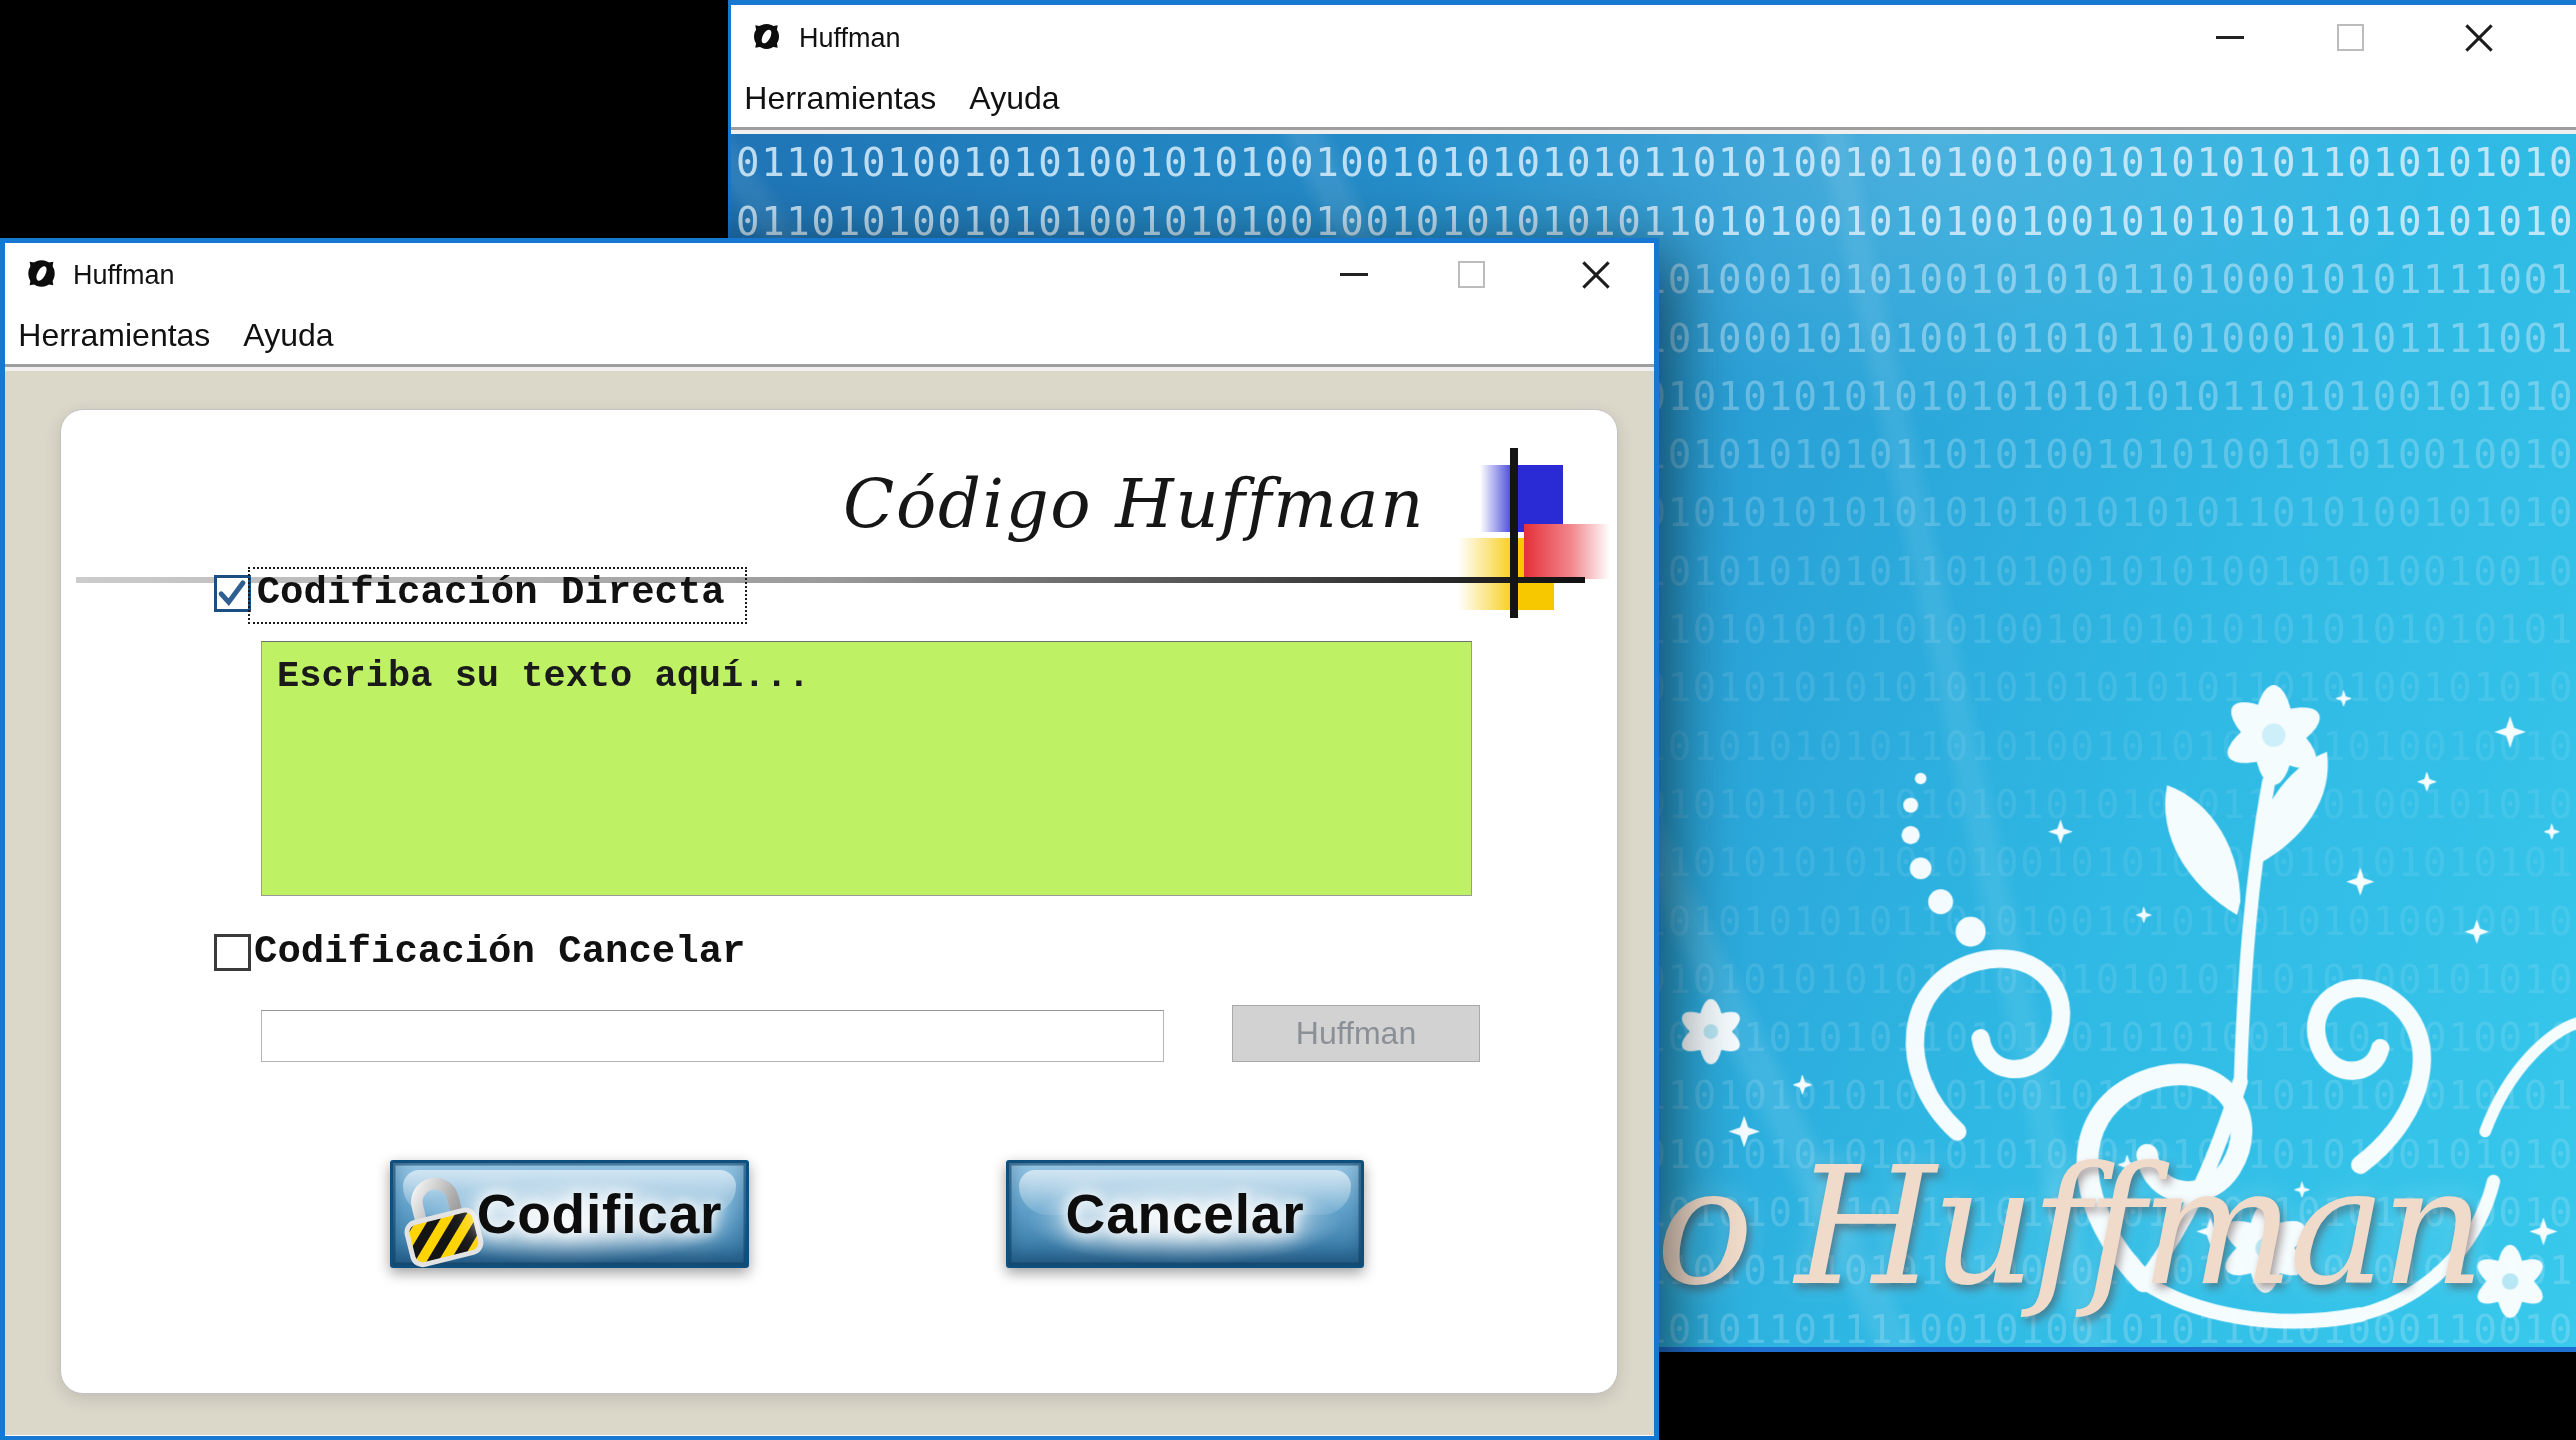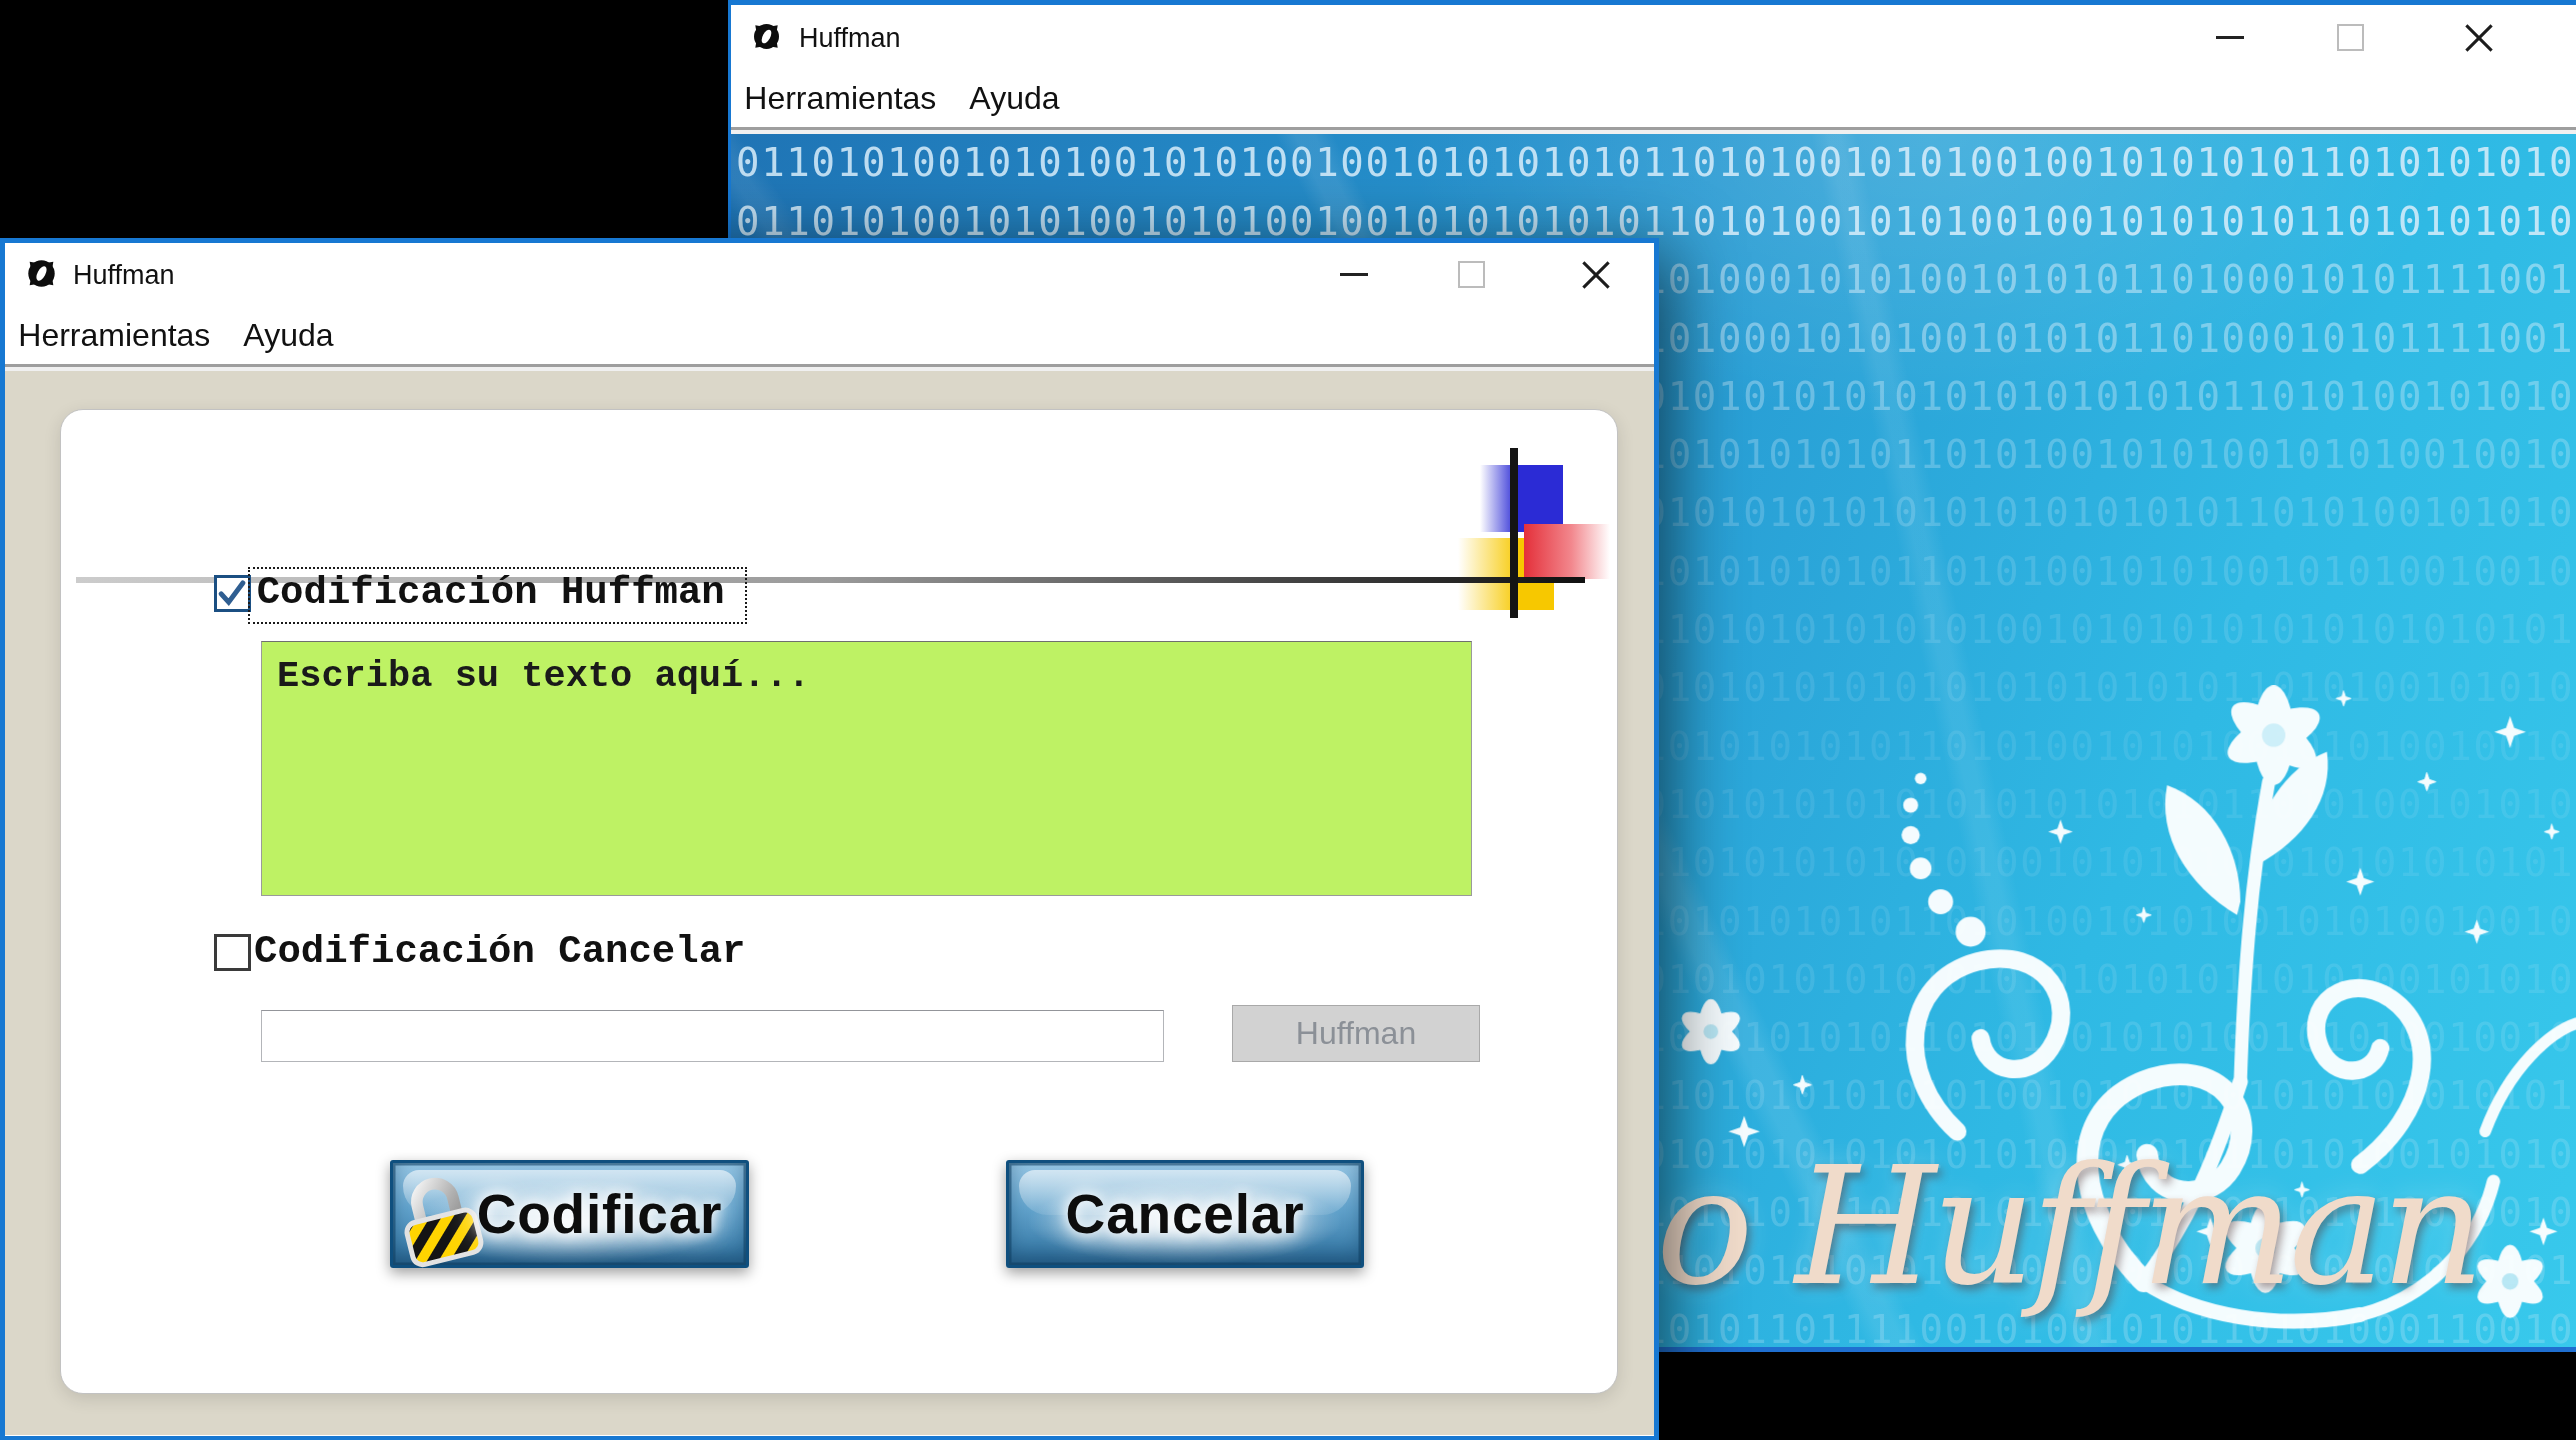--- a/index.html
+++ b/index.html
@@ -257,32 +257,33 @@
   </div>
   <div class="menubar">
     <span class="menu-item">Herramientas</span>
     <span class="menu-item">Ayuda</span>
   </div>
   <div class="menu-divider"></div>
 
   <div class="fw-content">
     <div class="panel">
 
+      <div class="logo-text">Código Huffman</div>
       <div class="sq sq-yellow"></div>
       <div class="sq sq-blue"></div>
       <div class="sq sq-red"></div>
       <div class="logo-rule"></div>
       <div class="logo-vbar"></div>
 
       <div class="checkbox cb-direct">
         <svg width="30" height="30" viewBox="0 0 36 36">
           <polyline points="5,19 14,29 31,6" fill="none" stroke="#2f5e91" stroke-width="6" stroke-linecap="round"></polyline>
         </svg>
       </div>
-      <div class="cb-label lbl-direct">Codificación Huffman</div>
+      <div class="cb-label lbl-direct">Codificación Directa</div>
 
       <textarea class="text-area" spellcheck="false" style="">Escriba su texto aquí...</textarea>
 
       <div class="checkbox cb-indirect"></div>
       <div class="cb-label lbl-indirect">Codificación Cancelar</div>
 
       <input class="file-input" type="text" value="" style="">
       <div class="explore-btn">
         <span>Huffman</span>
       </div>

